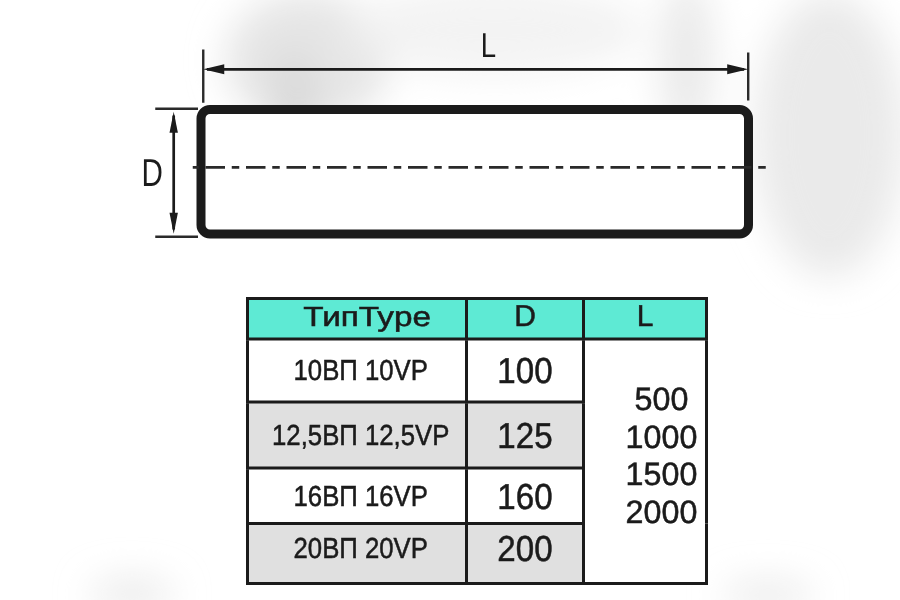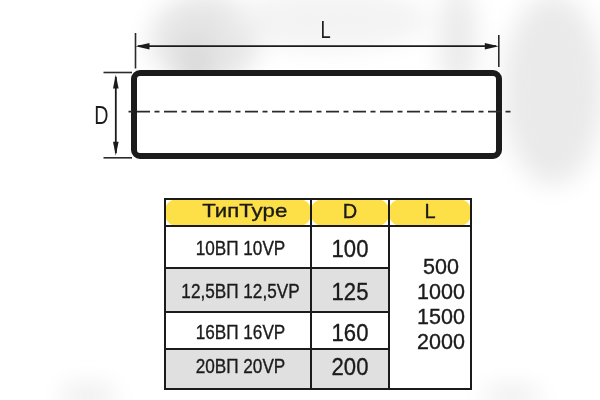--- a/index.html
+++ b/index.html
@@ -5,21 +5,21 @@
 html,body{margin:0;padding:0;width:600px;height:400px;background:#ffffff;overflow:hidden;}
 body{font-family:"Liberation Sans",sans-serif;position:relative;}
 #draw{position:absolute;left:0;top:0;}
 table{position:absolute;left:164px;top:198px;border-collapse:collapse;table-layout:fixed;
   color:#1b1b1b;}
 td{border:2px solid #1b1b1b;text-align:center;padding:0;vertical-align:middle;
   -webkit-text-stroke:0.35px #1b1b1b;}
 td div{transform:translateY(1.6px);}
 td.c1 div{transform:translateY(1.6px) scaleX(0.89);}
 td.c2 div{transform:translateY(1.6px) scaleX(0.92);}
-td.hdr{background:#fde047;font-size:18.5px;border-radius:12px;}
+td.hdr{background:#5eead4;font-size:18.5px;}
 td.hdr div{transform:translateY(-2px);}
 td.hdr.t div{transform:translateY(-2px) scaleX(1.2);}
 td.hdr.dl{font-size:20px;}
 td.hdr.dl div{transform:translateY(-1px);}
 td.g{background:#e0e0e0;}
 td.c1{font-size:19.3px;padding-left:5px;}
 td.c2{font-size:24px;}
 td.c3{font-size:21.5px;line-height:25px;background:#ffffff;padding-left:22px;}
 td.c3 div{transform:translateY(-3.5px);}
 tr.last td.c1 div{transform:translateY(-1.9px) scaleX(0.89);}

